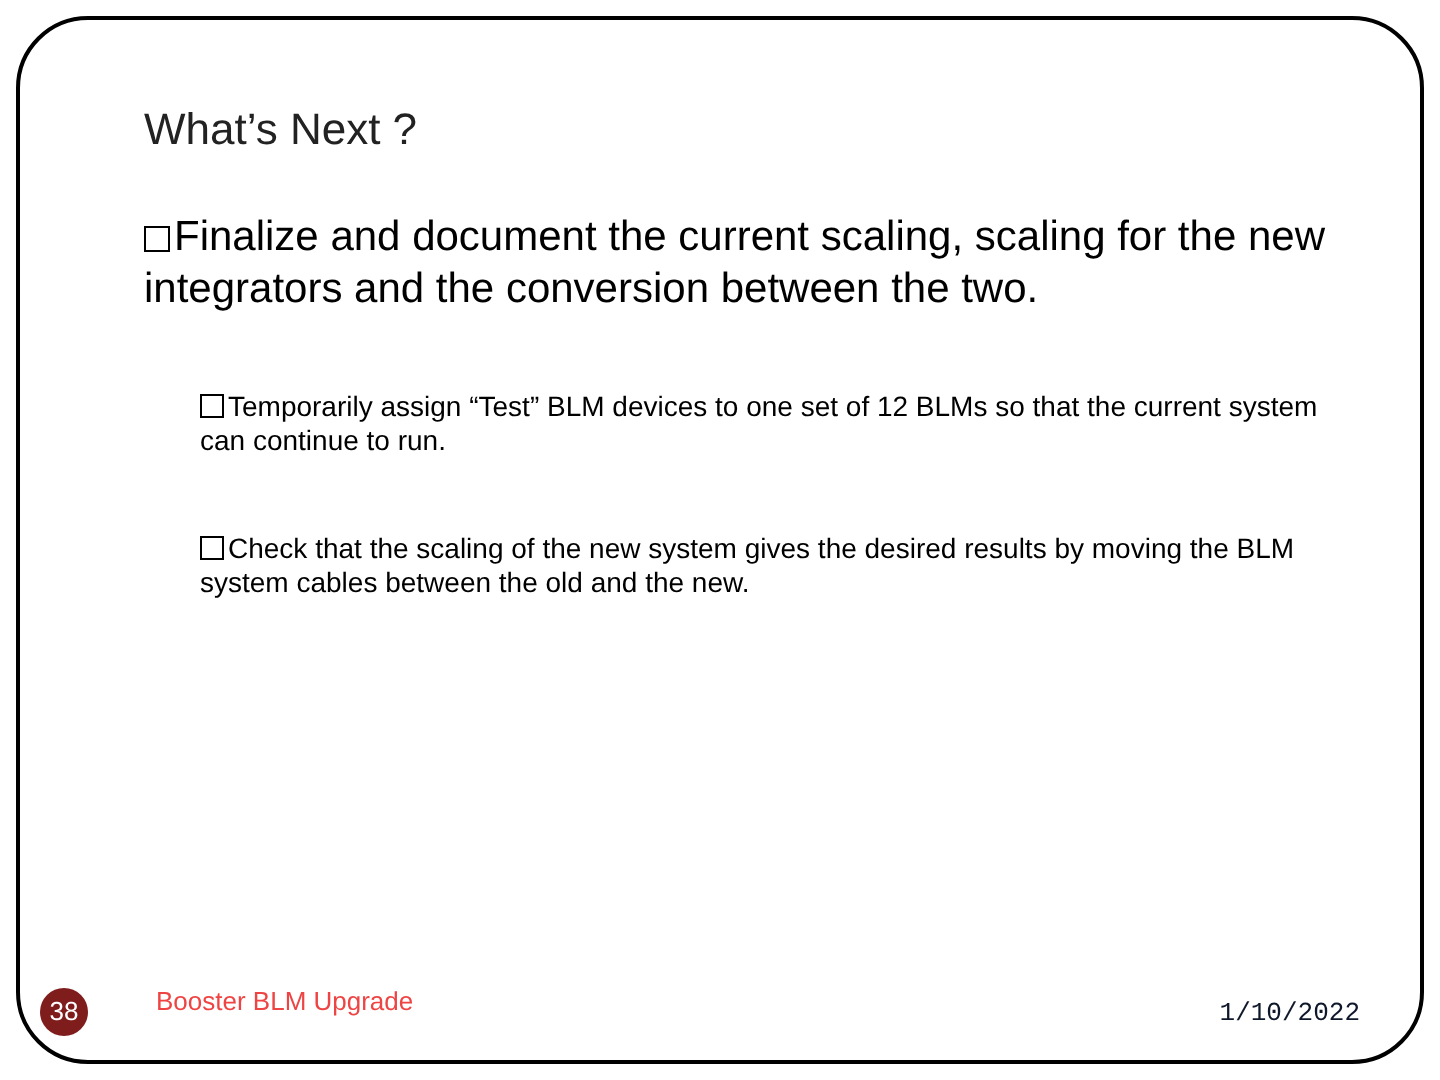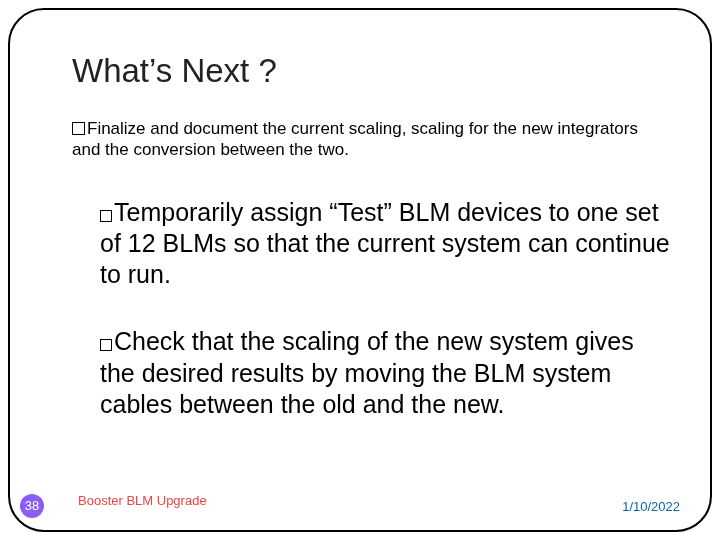--- a/index.html
+++ b/index.html
@@ -19,33 +19,33 @@
     border: 2px solid #000;
     border-radius: 36px;
   }
   .content {
     position: absolute;
     top: 52px;
     left: 72px;
     right: 50px;
   }
   .title {
-    font-size: 33px;
+    font-size: 22px;
     font-weight: 400;
     color: #222;
     margin-bottom: 28px;
   }
   .bullet-l1 {
-    font-size: 17px;
+    font-size: 21px;
     line-height: 1.25;
     color: #000;
     margin-bottom: 28px;
   }
   .bullet-l2 {
-    font-size: 25px;
+    font-size: 14px;
     line-height: 1.25;
     color: #000;
     margin-left: 28px;
     margin-bottom: 6px;
     margin-top: 36px;
   }
   .checkbox {
     display: inline-block;
     width: 13px;
     height: 13px;
@@ -58,40 +58,41 @@
     height: 12px;
     vertical-align: -1px;
   }
   .pagenum {
     position: absolute;
     left: 20px;
     bottom: 22px;
     width: 24px;
     height: 24px;
     border-radius: 50%;
-    background: #8b5cf6;
+    background: #7f1d1d;
     color: #fff;
     font-size: 13px;
     line-height: 24px;
     text-align: center;
   }
   .footer-left {
     position: absolute;
     left: 56px;
     bottom: 32px;
     font-size: 13px;
     color: #ef4444;
     margin-left: 22px;
   }
   .footer-right {
     position: absolute;
     right: 40px;
     bottom: 26px;
     font-size: 13px;
-    color: #0369a1;
+    color: #0f172a;
+    font-family: Liberation Mono, monospace;
   }
 </style>
 </head>
 <body>
 
 <div class="slide">
   <div class="frame"></div>
 
   <div class="content">
     <h1 class="title">What’s Next ?</h1>

